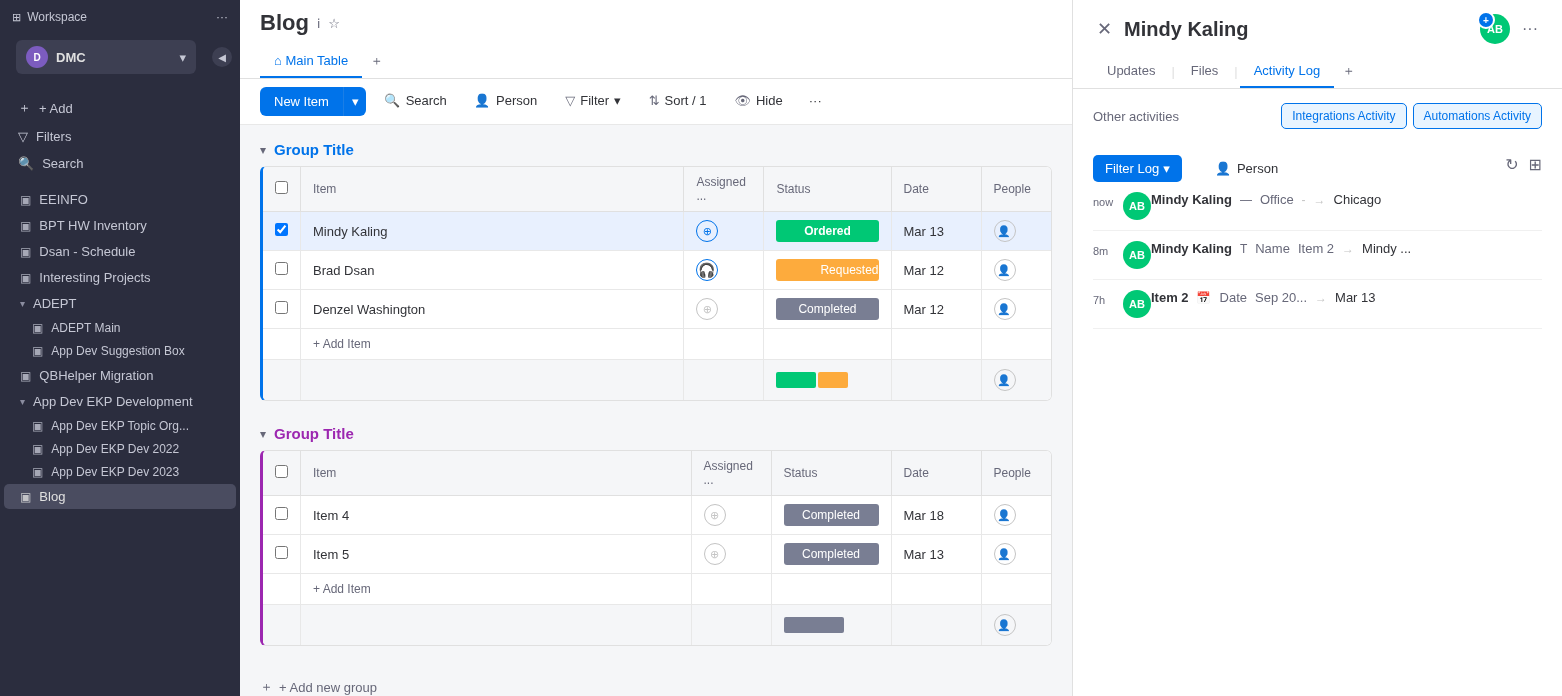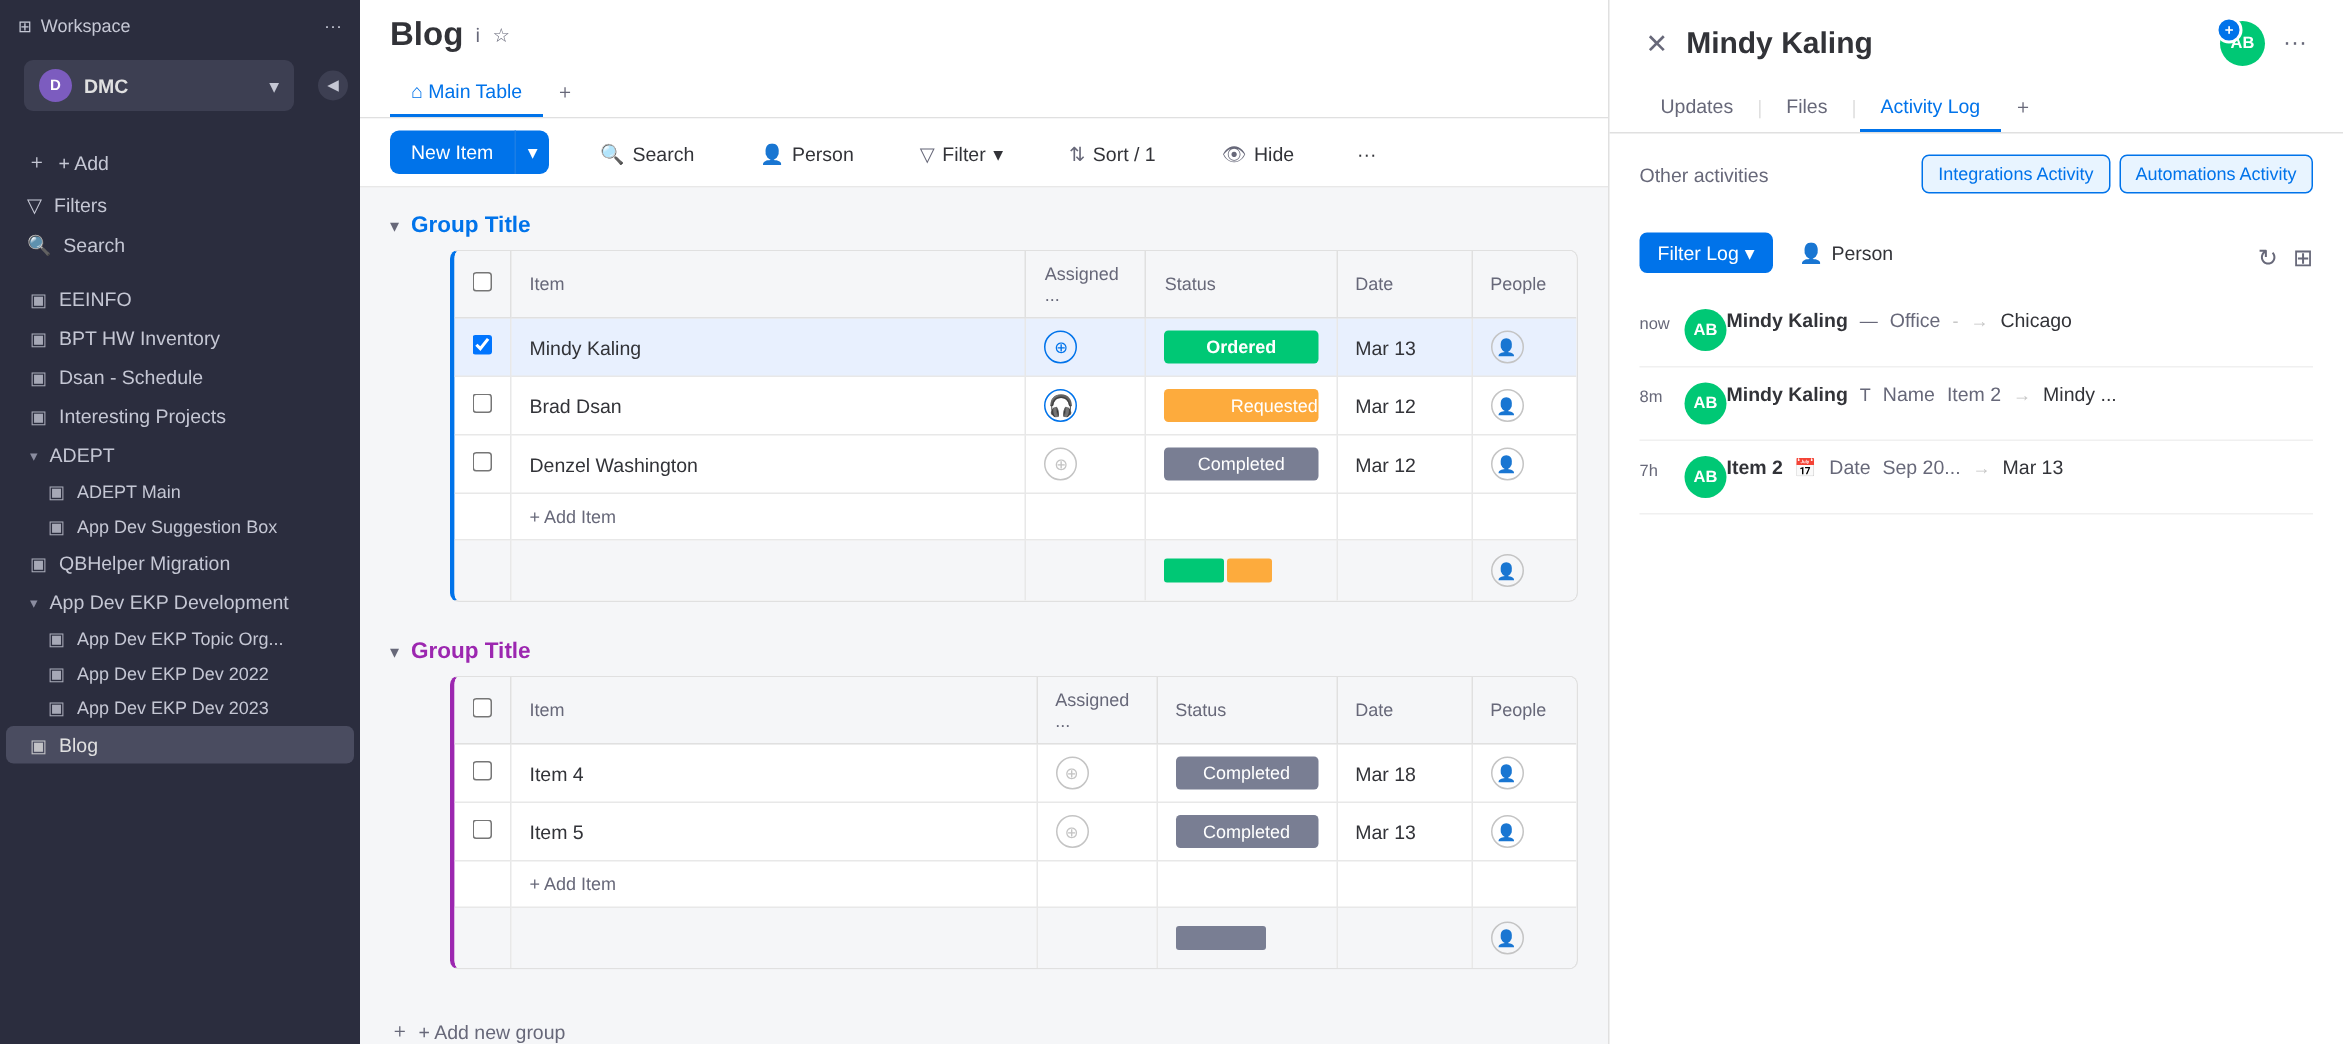--- a/index.html
+++ b/index.html
@@ -87,21 +87,21 @@
     .tab {
       padding: 8px 14px; font-size: 13px; color: #676879; cursor: pointer;
       border-bottom: 2px solid transparent; white-space: nowrap;
     }
     .tab.active { color: #0073ea; border-bottom-color: #0073ea; font-weight: 500; }
     .tab-add { padding: 8px; color: #676879; cursor: pointer; }
 
     
     .toolbar {
       padding: 8px 20px;
-      display: flex; align-items: flex-end; gap: 24px;
+      display: flex; align-items: flex-start; gap: 8px;
       background: white;
       border-bottom: 1px solid #e8e8e8;
     }
     .btn-new-item {
       display: flex; align-items: center; gap: 0;
       background: #0073ea; color: white; border: none; border-radius: 6px;
       cursor: pointer; font-size: 13px; font-weight: 500;
     }
     .btn-new-item-main { padding: 7px 14px; }
     .btn-new-item-dropdown { padding: 7px 8px; border-left: 1px solid #1a7ee6; }
@@ -122,21 +122,21 @@
     
     .group { margin-bottom: 24px; }
     .group-header {
       display: flex; align-items: center; gap: 8px; margin-bottom: 8px;
     }
     .group-collapse { color: #676879; cursor: pointer; font-size: 12px; }
     .group-title { font-size: 15px; font-weight: 600; color: #0073ea; cursor: pointer; }
     .group-title.purple { color: #9c27b0; }
 
     
-    .table-wrapper { border-radius: 6px; overflow: hidden; border: 1px solid #e0e0e0; margin-left: 40px; }
+    .table-wrapper { border-radius: 6px; overflow: hidden; border: 1px solid #e0e0e0; }
     .table { width: 100%; border-collapse: collapse; background: white; }
     .table th {
       background: #f5f6f8; padding: 8px 12px; text-align: left;
       font-size: 12px; color: #676879; font-weight: 500; border-bottom: 1px solid #e0e0e0;
       border-right: 1px solid #e0e0e0;
     }
     .table td {
       padding: 8px 12px; border-bottom: 1px solid #e8e8e8;
       border-right: 1px solid #e8e8e8; font-size: 13px; color: #323338;
     }
@@ -221,21 +221,21 @@
     }
     .other-activities { font-size: 13px; color: #676879; }
     .activity-filter-right { margin-left: auto; display: flex; gap: 6px; }
     .filter-chip {
       padding: 5px 10px; background: #f5f6f8; border: 1px solid #e0e0e0;
       border-radius: 5px; font-size: 12px; color: #676879; cursor: pointer;
     }
     .filter-chip.active { color: #0073ea; border-color: #0073ea; background: #e8f4ff; }
 
     .filter-log-row {
-      display: flex; align-items: flex-end; gap: 8px; margin-bottom: 14px;
+      display: flex; align-items: flex-start; gap: 24px; 
     }
     .btn-filter-log {
       display: flex; align-items: center; gap: 4px;
       background: #0073ea; color: white; border: none; border-radius: 5px;
       padding: 6px 12px; font-size: 13px; cursor: pointer;
     }
     .btn-person {
       display: flex; align-items: center; gap: 5px;
       padding: 6px 10px; border: none; background: transparent; color: #323338; cursor: pointer; font-size: 13px;
     }

